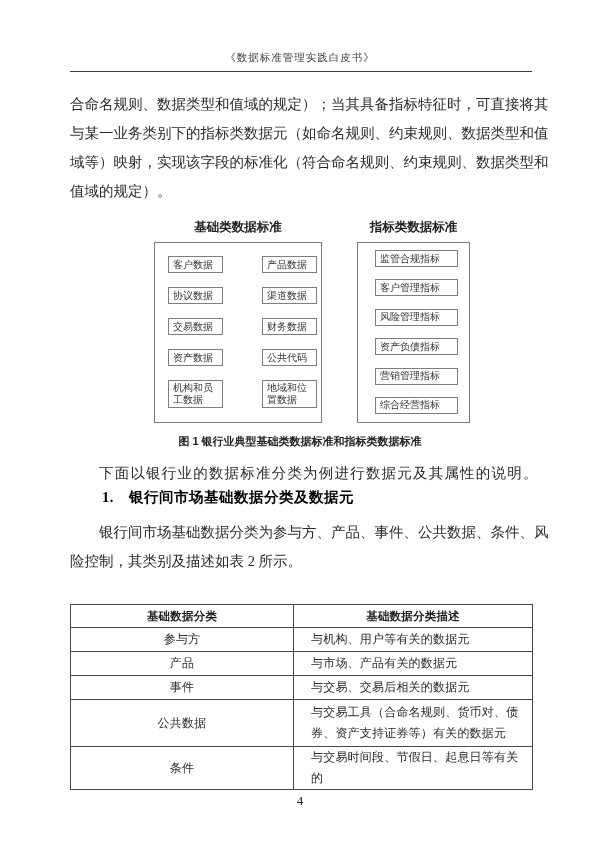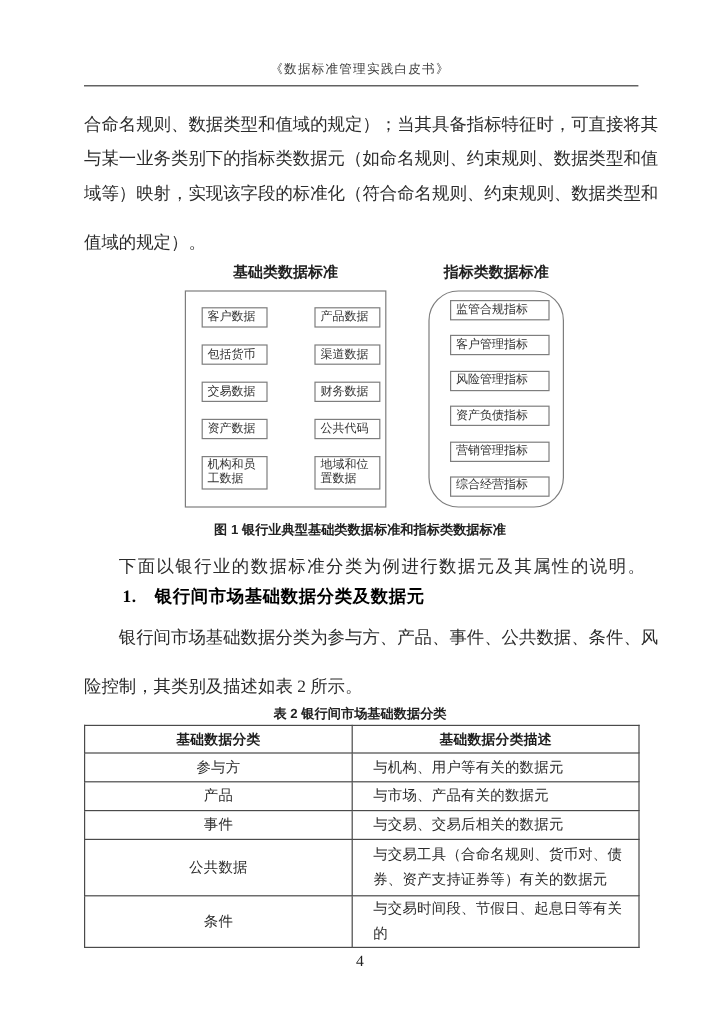--- a/index.html
+++ b/index.html
@@ -24,21 +24,21 @@
     color: #3d3d3d;
   }
   .header-rule {
     position: absolute;
     top: 71px; left: 70px; width: 462px;
     border-top: 1.3px solid #3c3c3c;
   }
   
   .para { position: absolute; left: 70px; width: 462px; font-size: 14.5px; color: #2b2b2b; }
   .para .line { height: 29px; line-height: 29px; text-align: justify; text-align-last: justify; white-space: nowrap; }
-  .para .line.last { text-align-last: left; white-space: normal; margin-top: 12px; }
+  .para .line.last { text-align-last: left; white-space: normal; }
   #para1 { top: 90px; }
   #para2 { top: 459px; }
   #para2 .line { text-indent: 29px; letter-spacing: 1.2px; text-align-last: left; }
   #para3 { top: 518px; }
   #para3 .line.first { text-indent: 29px; }
   
   .diagram-title {
     position: absolute; top: 219px;
     text-align: center;
     font-family: "Liberation Sans", "DejaVu Sans", sans-serif;
@@ -57,21 +57,20 @@
     grid-template-rows: 17px 17px 17px 17px 28px;
     justify-content: space-between;
     align-content: space-between;
     padding: 13px 4px 14px 13px;
   }
   #right-outer-box {
     left: 357px; width: 113px;
     display: flex; flex-direction: column;
     justify-content: space-between;
     padding: 7px 11px 8px 17px;
-    border-radius: 25px;
   }
   .inner-box {
     border: 1px solid #7e7e7e;
     font-family: "Liberation Sans", "DejaVu Sans", sans-serif;
     font-size: 10px; line-height: 12px; color: #333;
     display: flex; align-items: center;
     padding-left: 4px; padding-right: 2px;
     background: #fff;
   }
   #right-outer-box .inner-box { height: 17px; }
@@ -134,21 +133,21 @@
     <div class="line">域等）映射，实现该字段的标准化（符合命名规则、约束规则、数据类型和</div>
     <div class="line last">值域的规定）。</div>
   </div>
 
   <div class="diagram-title" id="left-diagram-title">基础类数据标准</div>
   <div class="diagram-title" id="right-diagram-title">指标类数据标准</div>
 
   <div class="outer-box" id="left-outer-box">
     <div class="inner-box">客户数据</div>
     <div class="inner-box">产品数据</div>
-    <div class="inner-box">包括货币</div>
+    <div class="inner-box">协议数据</div>
     <div class="inner-box">渠道数据</div>
     <div class="inner-box">交易数据</div>
     <div class="inner-box">财务数据</div>
     <div class="inner-box">资产数据</div>
     <div class="inner-box">公共代码</div>
     <div class="inner-box">机构和员工数据</div>
     <div class="inner-box">地域和位置数据</div>
   </div>
 
   <div class="outer-box" id="right-outer-box">
@@ -166,21 +165,20 @@
     <div class="line">下面以银行业的数据标准分类为例进行数据元及其属性的说明。</div>
   </div>
 
   <div class="section-heading">1.　银行间市场基础数据分类及数据元</div>
 
   <div class="para" id="para3">
     <div class="line first">银行间市场基础数据分类为参与方、产品、事件、公共数据、条件、风</div>
     <div class="line last">险控制，其类别及描述如表 2 所示。</div>
   </div>
 
-  <div class="tbl-caption">表 2 银行间市场基础数据分类</div>
 
   <table class="data-table">
     <colgroup>
         <col class="c1">
         <col class="c2">
       </colgroup>
     <tbody>
         <tr>
       <th>基础数据分类</th>
       <th>基础数据分类描述</th>

